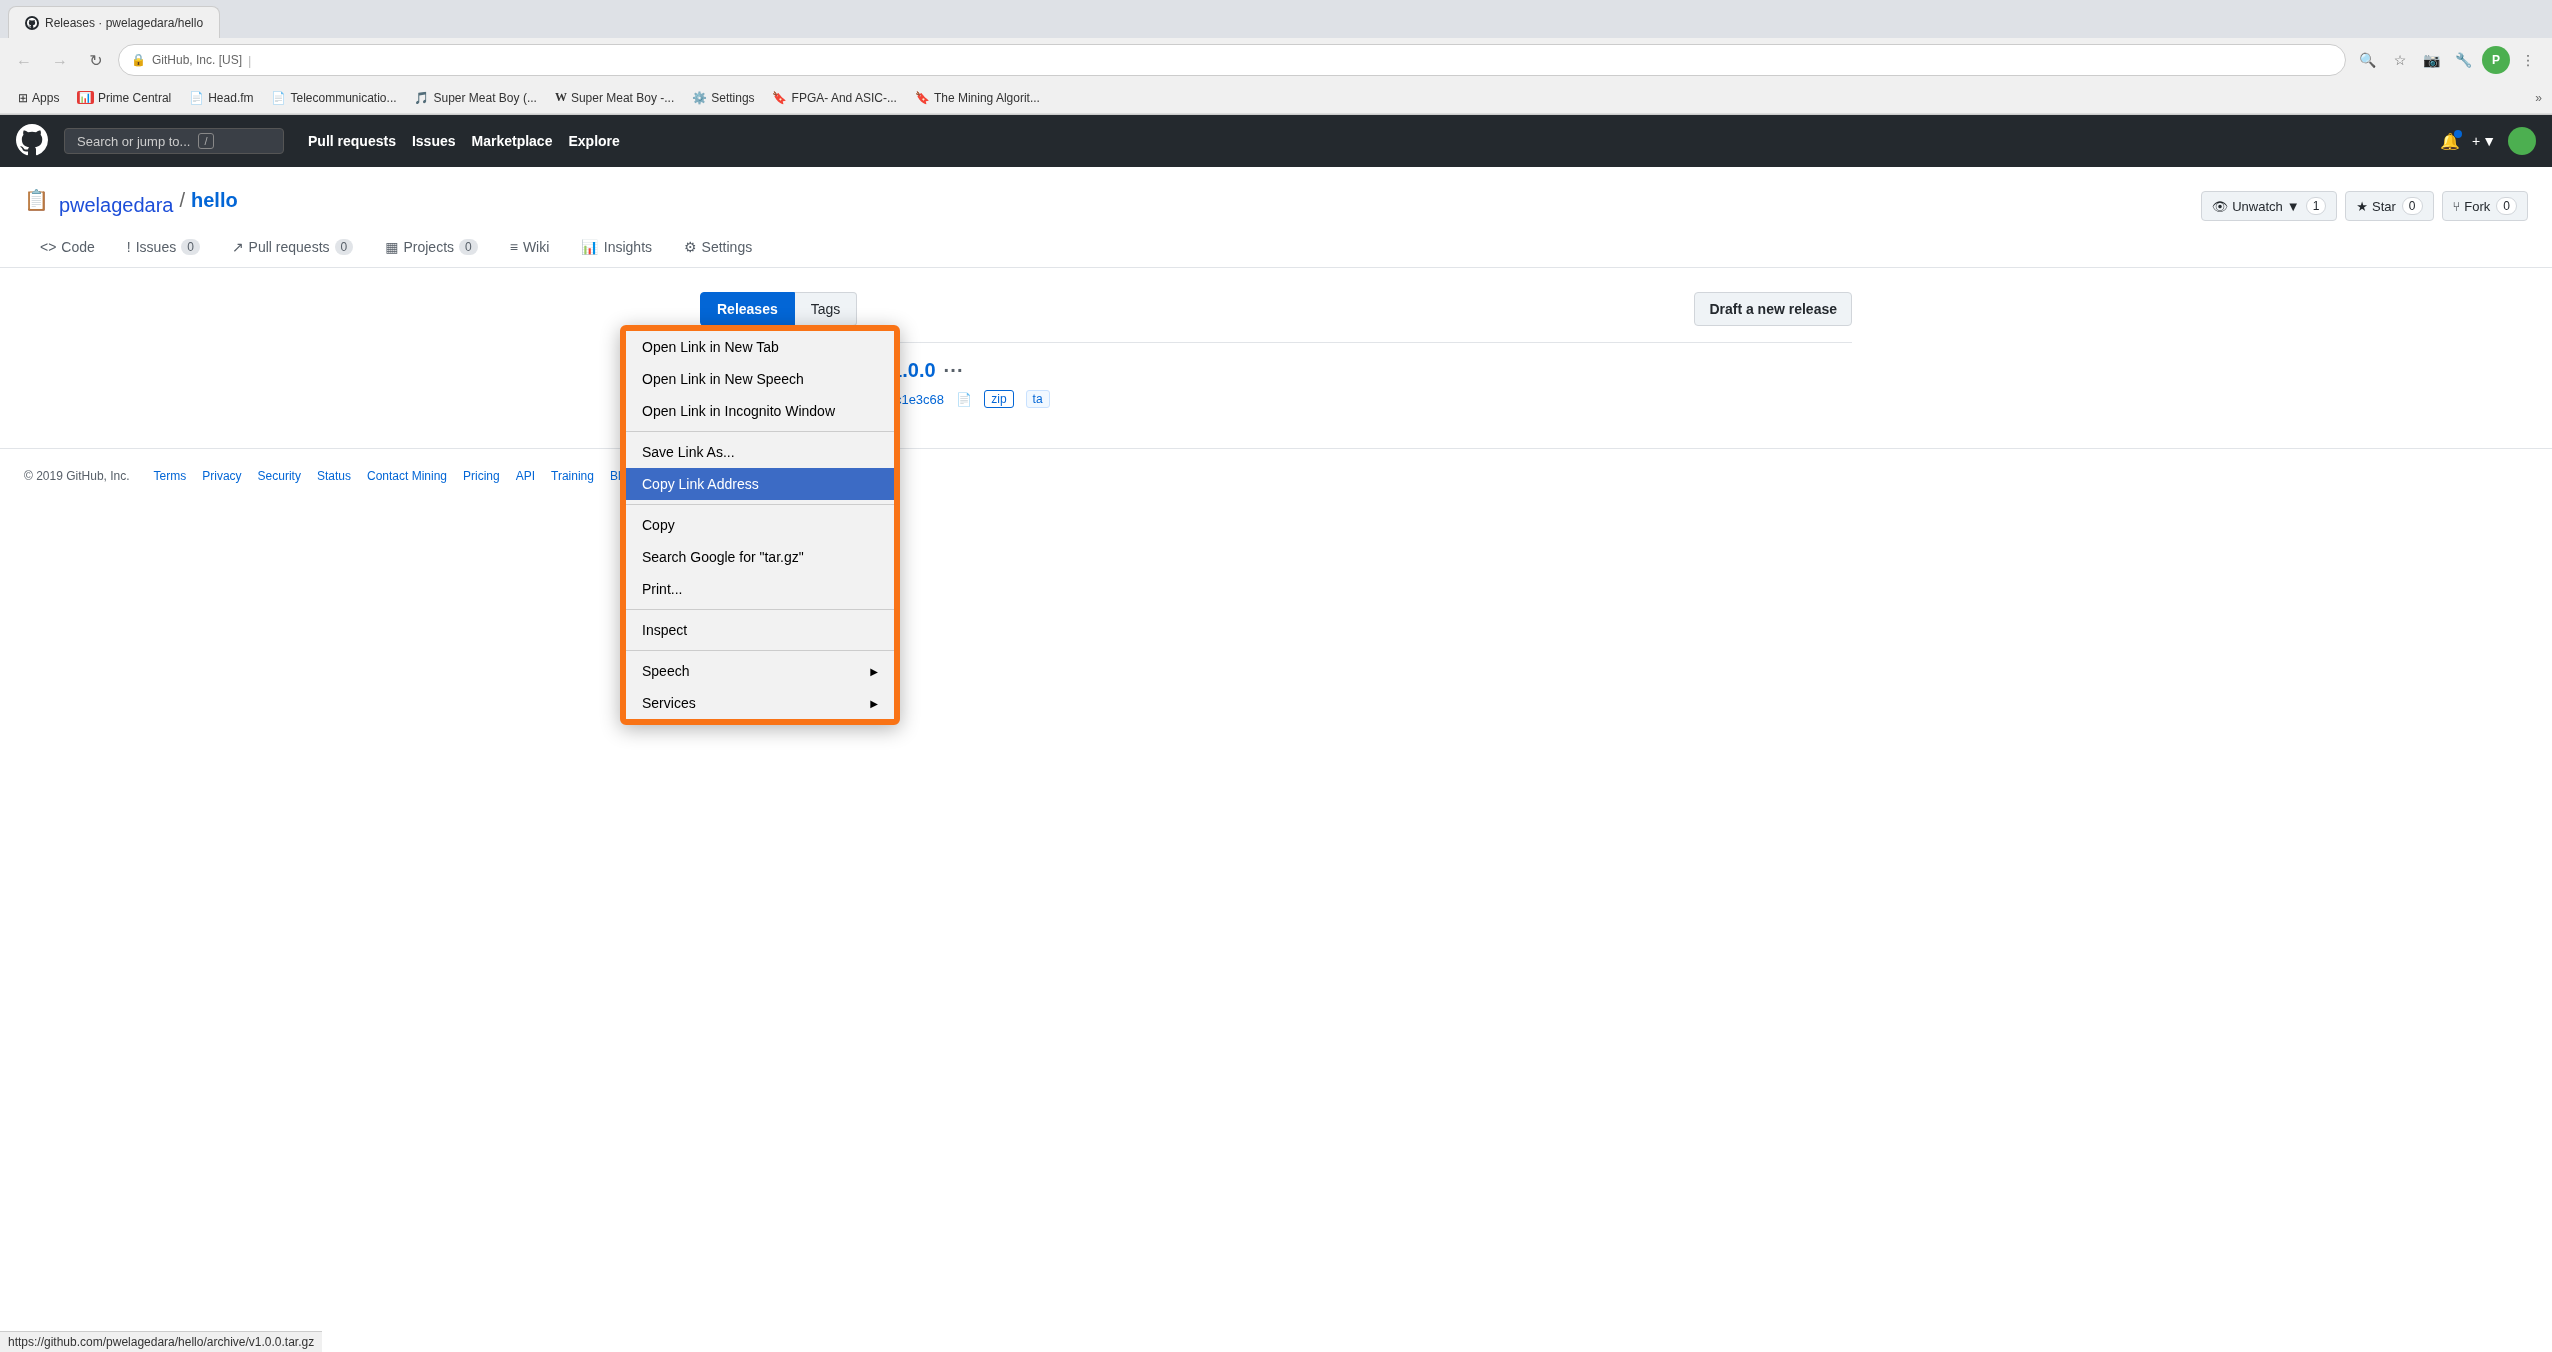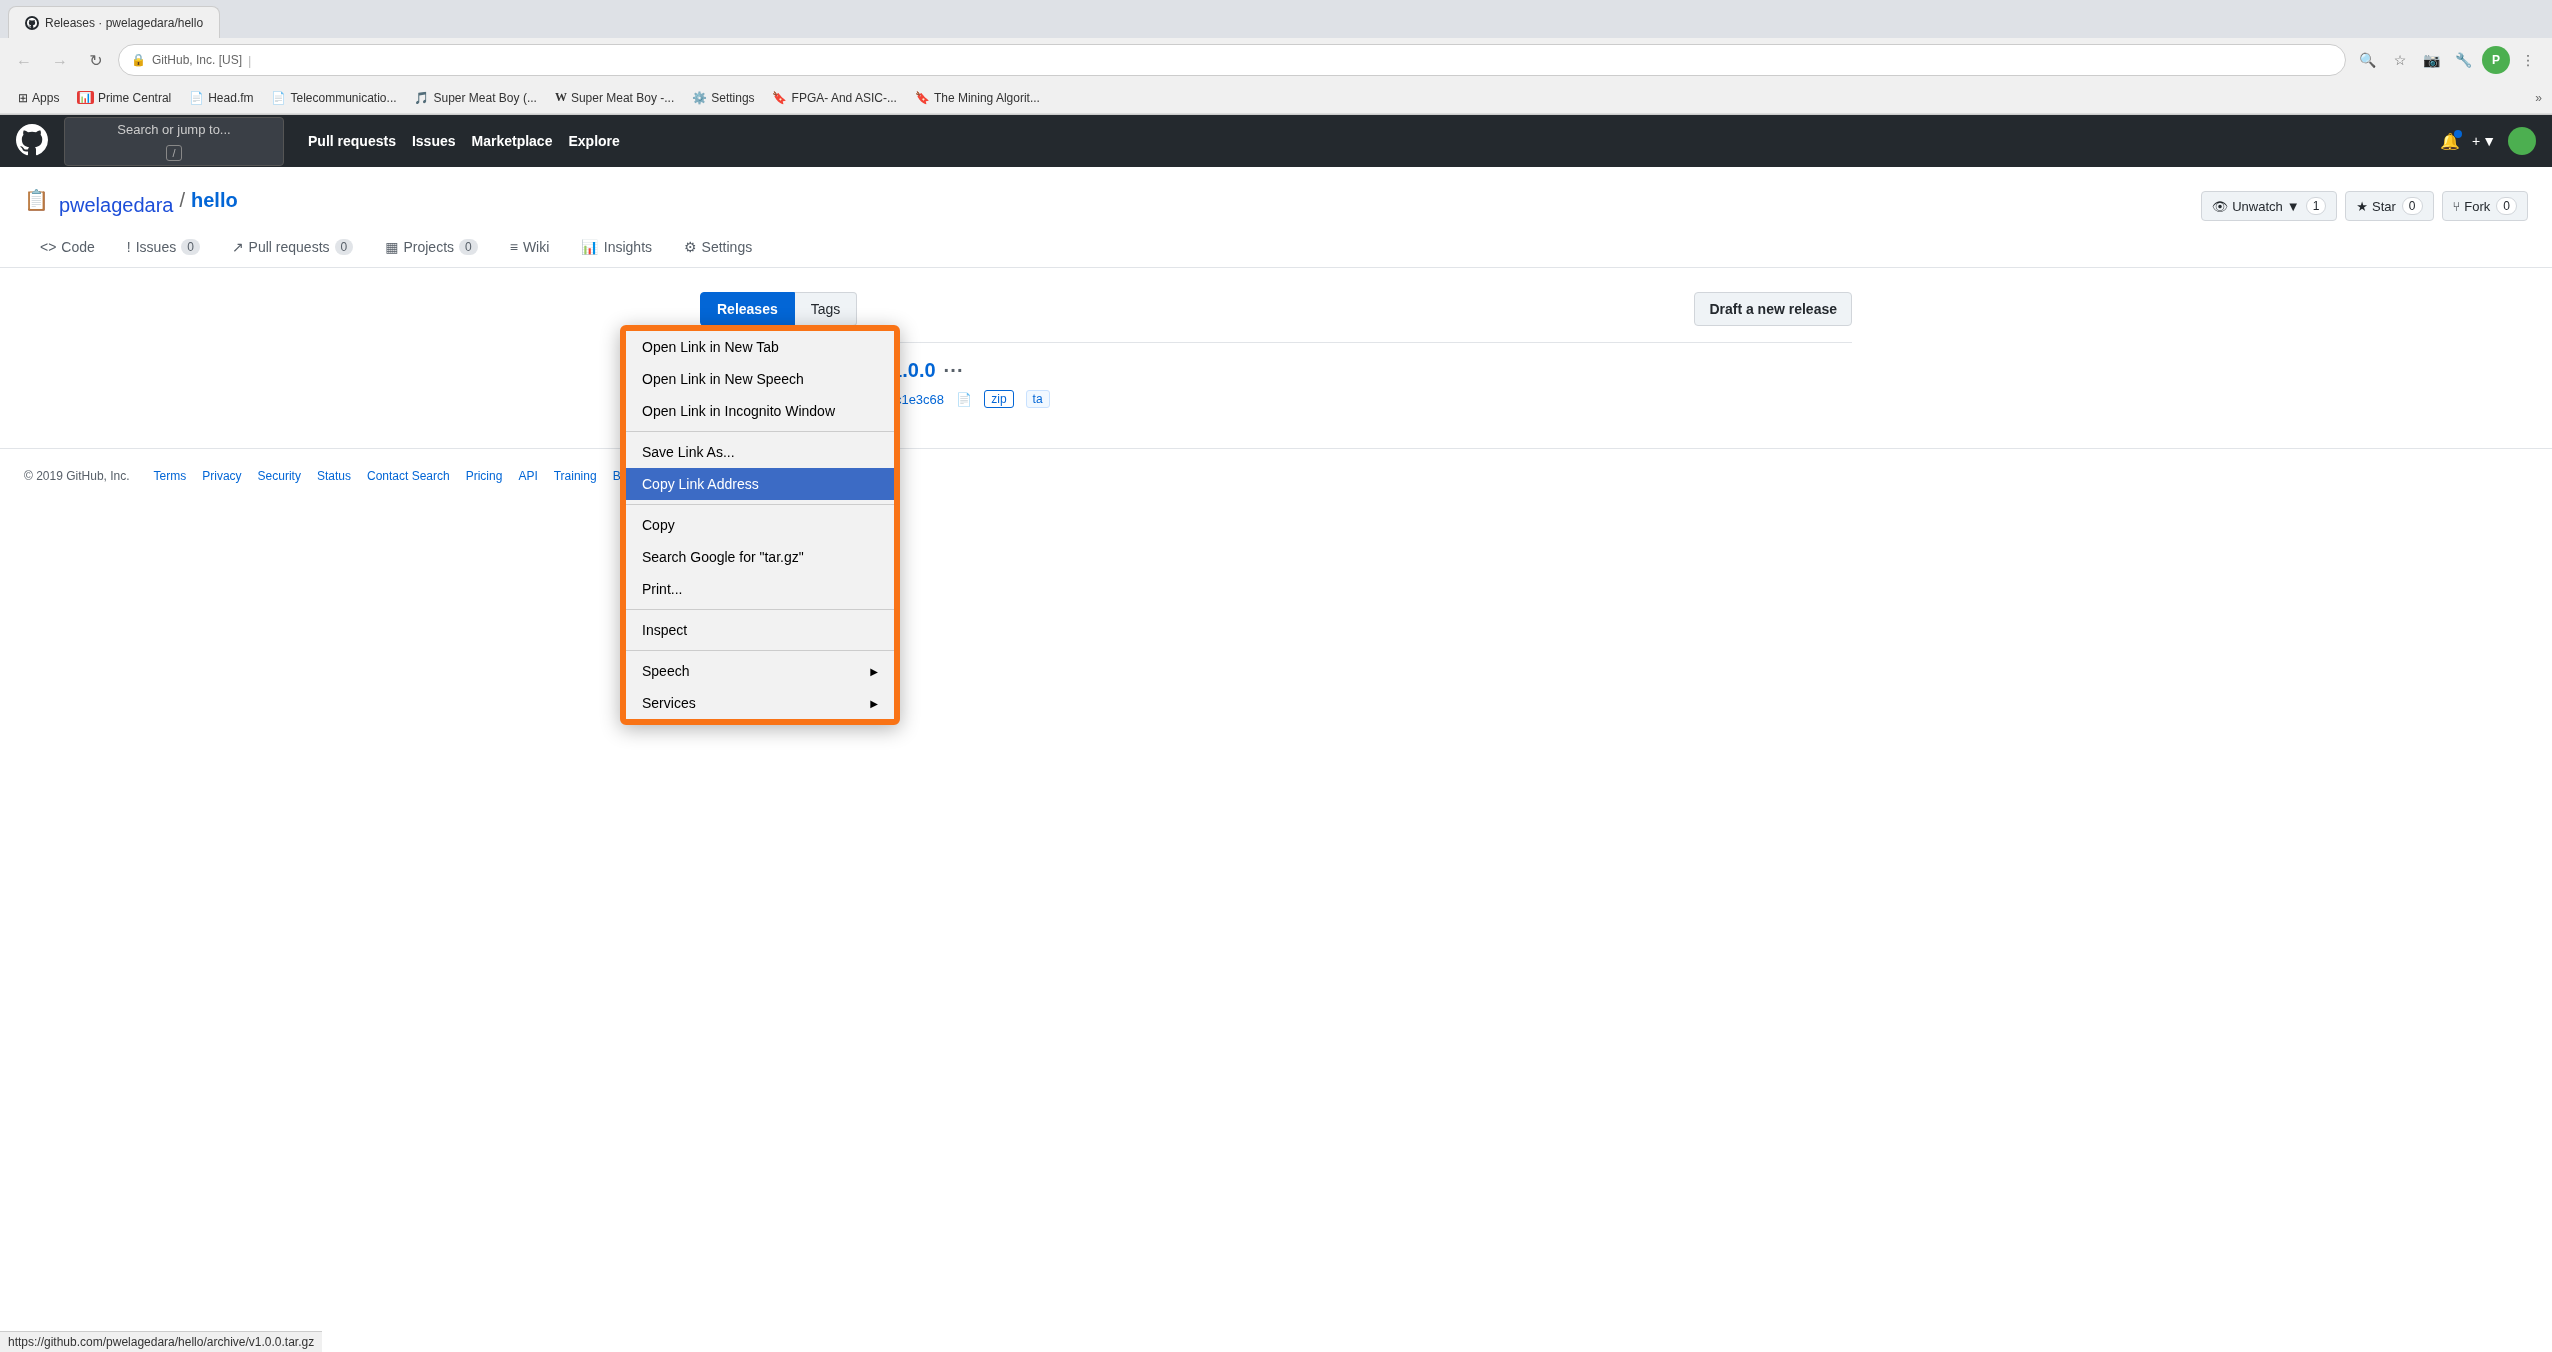--- a/index.html
+++ b/index.html
@@ -20,21 +20,21 @@
     .browser-action-btn { width: 28px; height: 28px; border: none; background: none; cursor: pointer; color: #666; font-size: 14px; display: flex; align-items: center; justify-content: center; border-radius: 50%; }
 
     
     .bookmarks-bar { display: flex; align-items: center; padding: 4px 10px; background: #f0f0f0; border-bottom: 1px solid #ddd; height: 32px; gap: 2px; font-size: 12px; }
     .bookmark-item { display: flex; align-items: center; gap: 4px; padding: 2px 8px; border-radius: 4px; cursor: pointer; color: #333; white-space: nowrap; }
     .bookmark-more { color: #666; margin-left: auto; }
 
     
     .gh-header { background: #24292e; color: #fff; height: 52px; display: flex; align-items: center; padding: 0 16px; gap: 16px; }
     .gh-logo { width: 32px; height: 32px; fill: #fff; cursor: pointer; }
-    .gh-search { background: #3a3f46; border: 1px solid #555; border-radius: 4px; color: #fff; padding: 4px 12px; width: 220px; font-size: 13px; display: flex; align-items: center; gap: 8px; cursor: pointer; flex-direction: column; }
+    .gh-search { background: #3a3f46; border: 1px solid #555; border-radius: 4px; color: #fff; padding: 4px 12px; width: 220px; font-size: 13px; display: flex; align-items: center; gap: 8px; cursor: pointer; }
     .gh-search-text { color: #ccc; font-size: 13px; }
     .gh-search-shortcut { background: #3a3f46; border: 1px solid #888; border-radius: 3px; padding: 1px 5px; font-size: 11px; color: #aaa; }
     .gh-nav { display: flex; gap: 16px; align-items: center; margin-left: 8px; }
     .gh-nav-item { color: #fff; font-size: 14px; font-weight: 600; cursor: pointer; text-decoration: none; }
     .gh-header-right { margin-left: auto; display: flex; align-items: center; gap: 12px; }
     .gh-icon-btn { color: #fff; font-size: 16px; cursor: pointer; background: none; border: none; position: relative; }
     .gh-notification-dot { width: 8px; height: 8px; background: #0366d6; border-radius: 50%; position: absolute; top: -2px; right: -2px; }
     .gh-plus-btn { color: #fff; font-size: 14px; cursor: pointer; background: none; border: none; display: flex; align-items: center; gap: 2px; }
     .gh-avatar { width: 28px; height: 28px; border-radius: 50%; background: #4CAF50; cursor: pointer; }
 
@@ -292,21 +292,21 @@
     </div>
   </div>
 </div>
 
 <div class="site-footer">
   <span class="footer-copy">© 2019 GitHub, Inc.</span>
   <a class="footer-link">Terms</a>
   <a class="footer-link">Privacy</a>
   <a class="footer-link">Security</a>
   <a class="footer-link">Status</a>
-  <a class="footer-link">Contact Search</a>
+  <a class="footer-link">Contact Mining</a>
   <a class="footer-link">Pricing</a>
   <a class="footer-link">API</a>
   <a class="footer-link">Training</a>
   <a class="footer-link">Blog</a>
   <a class="footer-link">About</a>
 </div>
 
 <div class="context-menu-overlay">
   <div class="context-menu" style="left: 620px; top: 325px;">
     <div class="context-menu-item">

